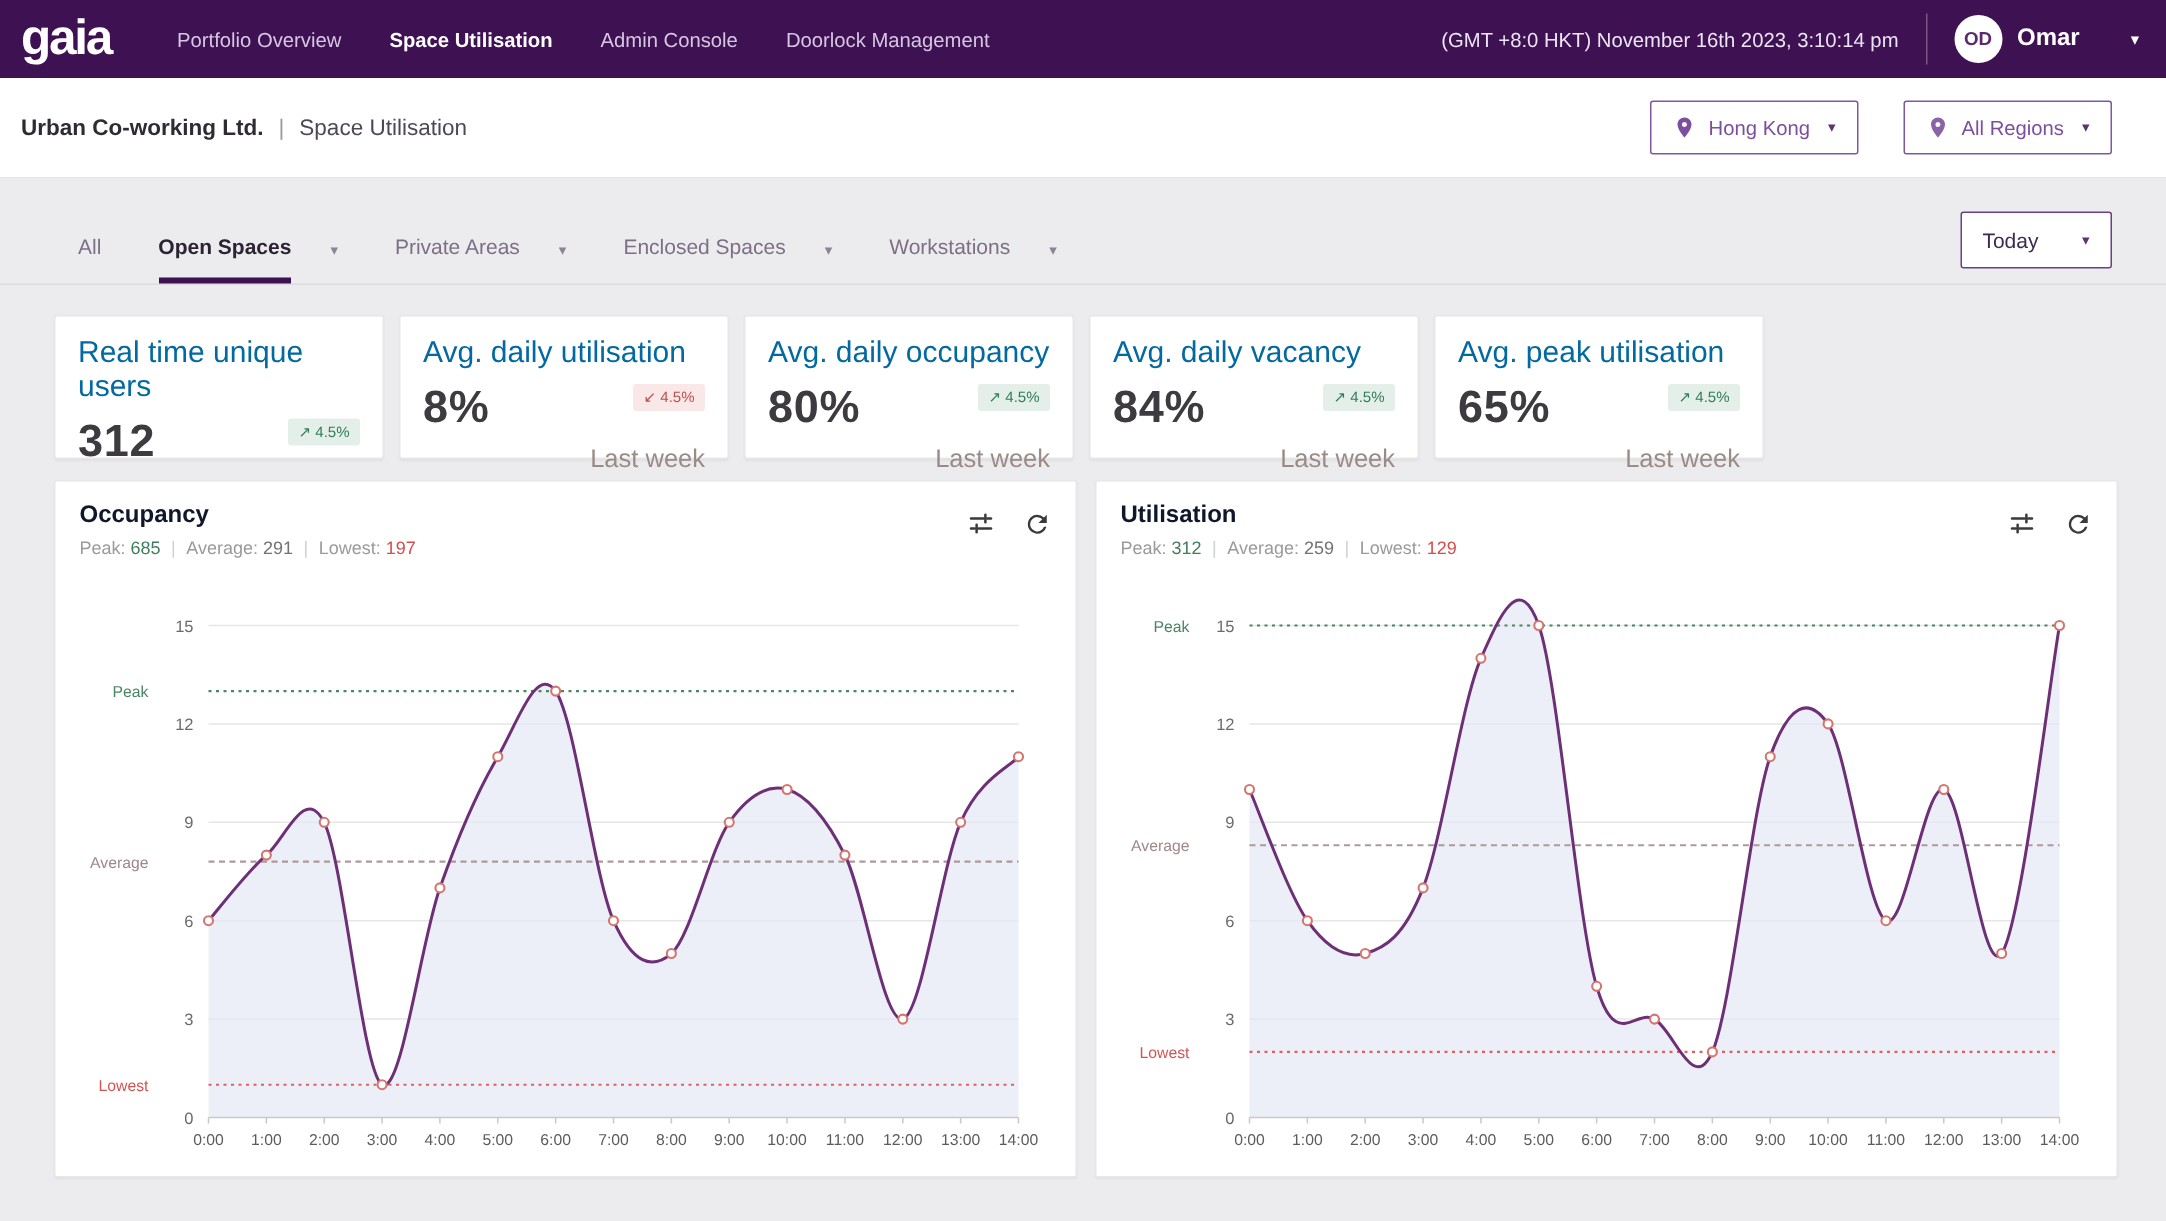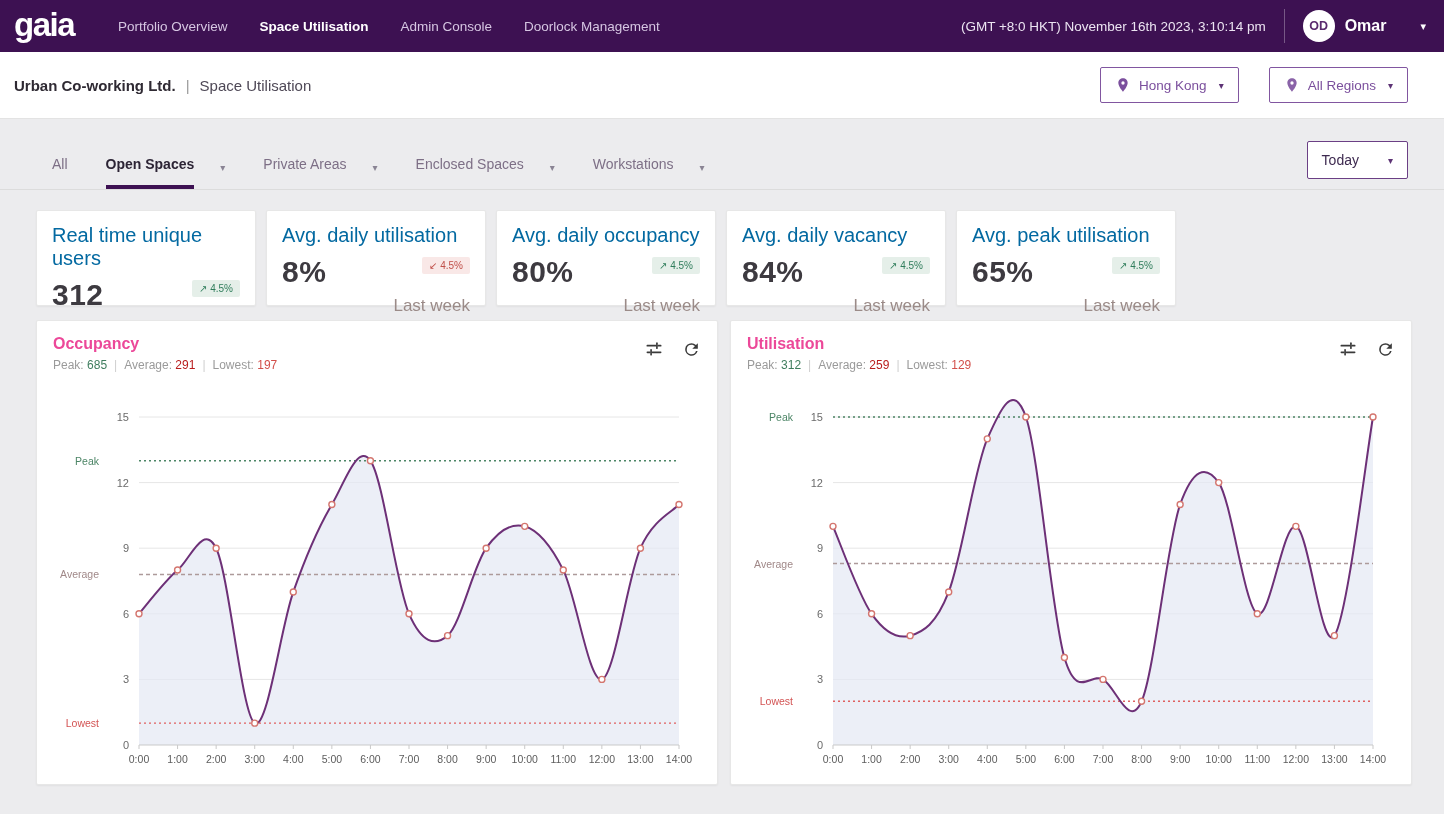--- a/index.html
+++ b/index.html
@@ -47,25 +47,25 @@
   .kpi-right { text-align:right; }
   .kpi-badge { display:inline-block; font-size:10px; padding:3px 7px; border-radius:2px; }
   .kpi-badge.up { background:#e5efe9; color:#2f7d5b; }
   .kpi-badge.down { background:#f9e8e7; color:#c0504a; }
   .kpi-caption { font-size:17px; color:#9b8b88; margin-top:22px; }
 
   
   .charts-row { display:flex; gap:12px; padding:14px 36px 0 36px; }
   .chart-card { flex:1; height:465px; background:#fff; border:1px solid #e7e7e7; border-radius:2px; box-shadow:0 1px 2px rgba(0,0,0,0.05); padding:14px 16px 10px 16px; }
   .chart-head { display:flex; justify-content:space-between; align-items:flex-start; height:52px; }
-  .chart-title { font-size:16px; font-weight:700; color:#ec4899; }
+  .chart-title { font-size:16px; font-weight:700; color:#0f172a; }
   .chart-stats { font-size:12px; color:#9a9a9a; margin-top:5px; }
   .chart-stats .sep { color:#cfcfcf; margin:0 7px; }
   .stat-val.peak { color:#3f7d5e; }
-  .stat-val.average { color:#b91c1c; }
+  .stat-val.average { color:#737373; }
   .stat-val.lowest { color:#d24f4a; }
   .chart-icons { display:flex; gap:18px; align-items:center; margin-top:4px; }
   .icon-btn { cursor:pointer; line-height:0; }
   .chart-svg { display:block; }
 
   text { font-family:"Liberation Sans", sans-serif; }
 </style>
 </head>
 <body>
 

